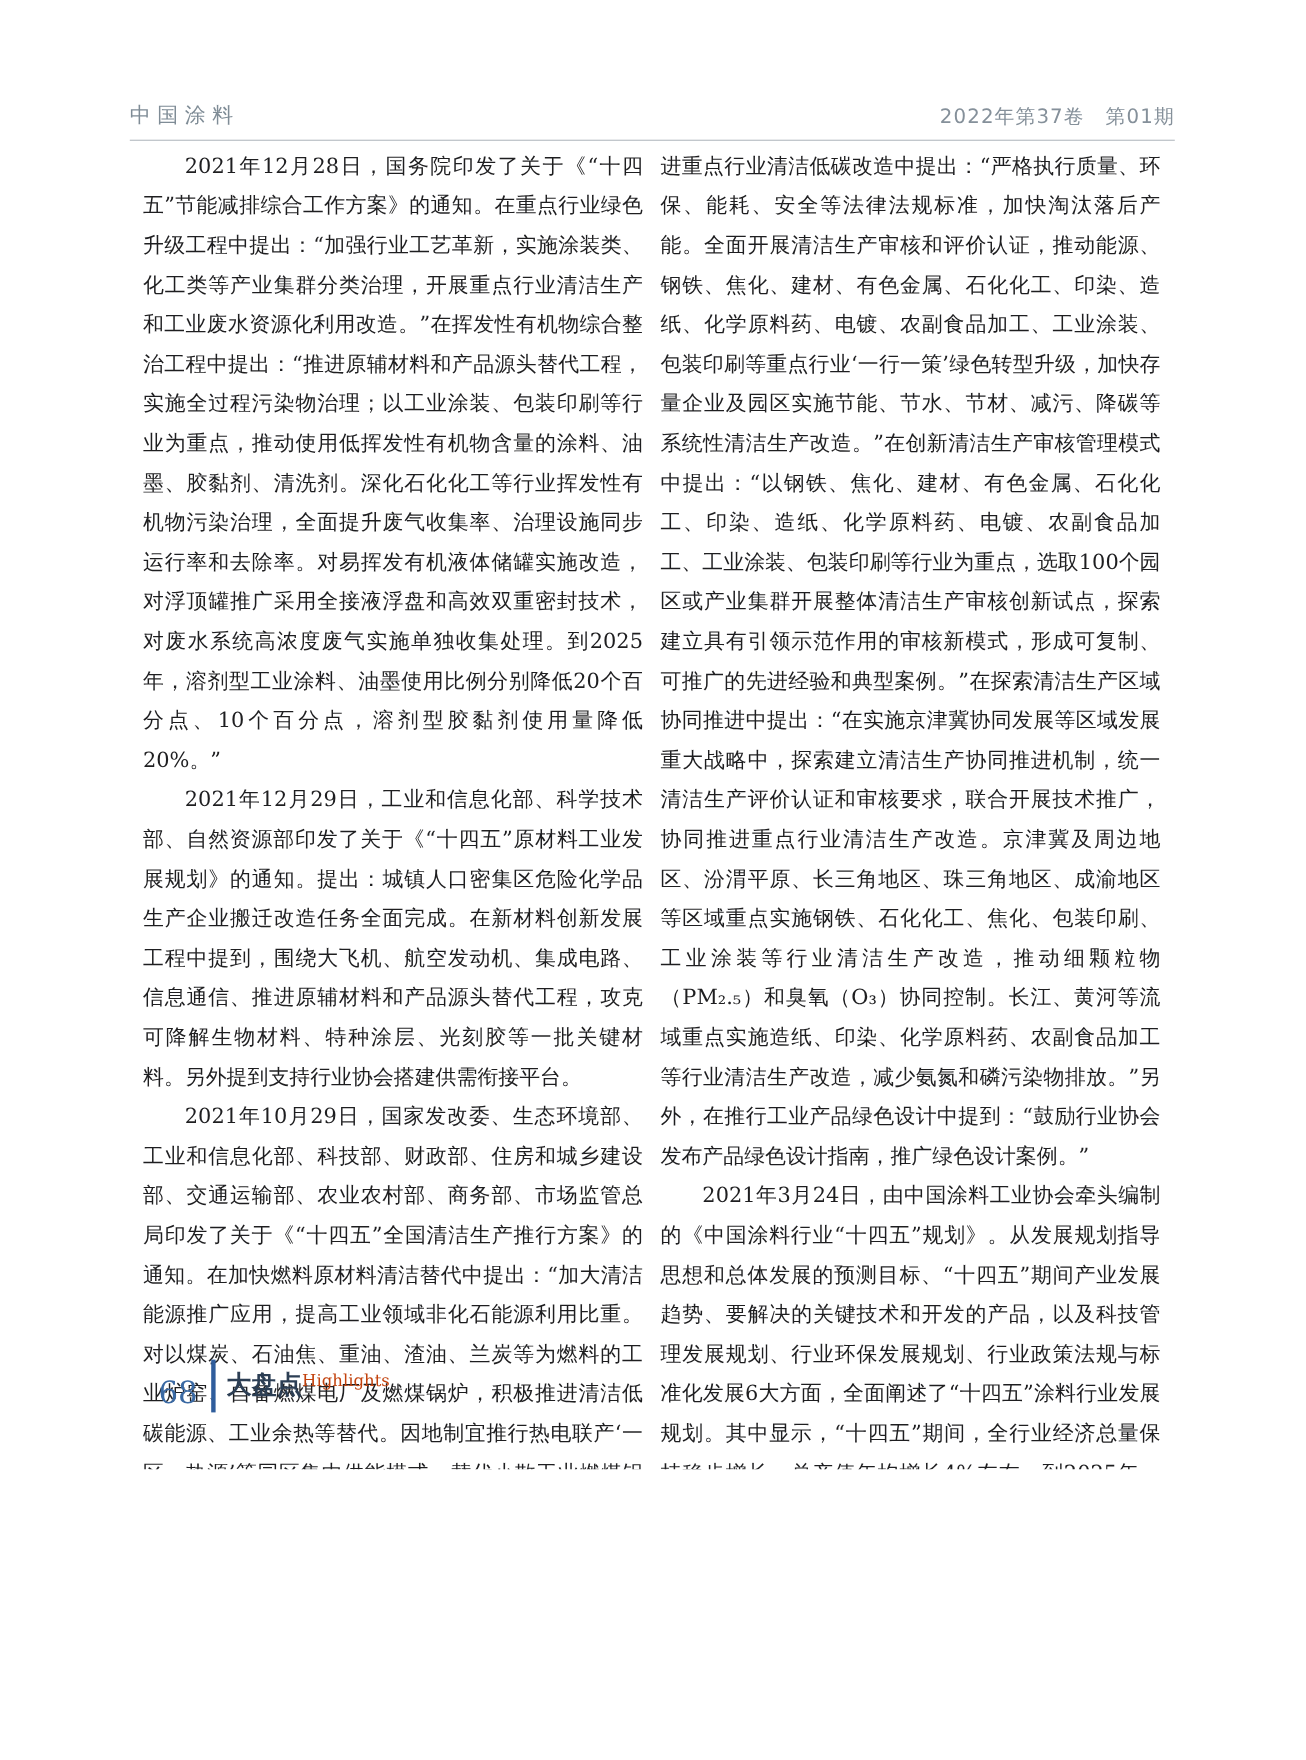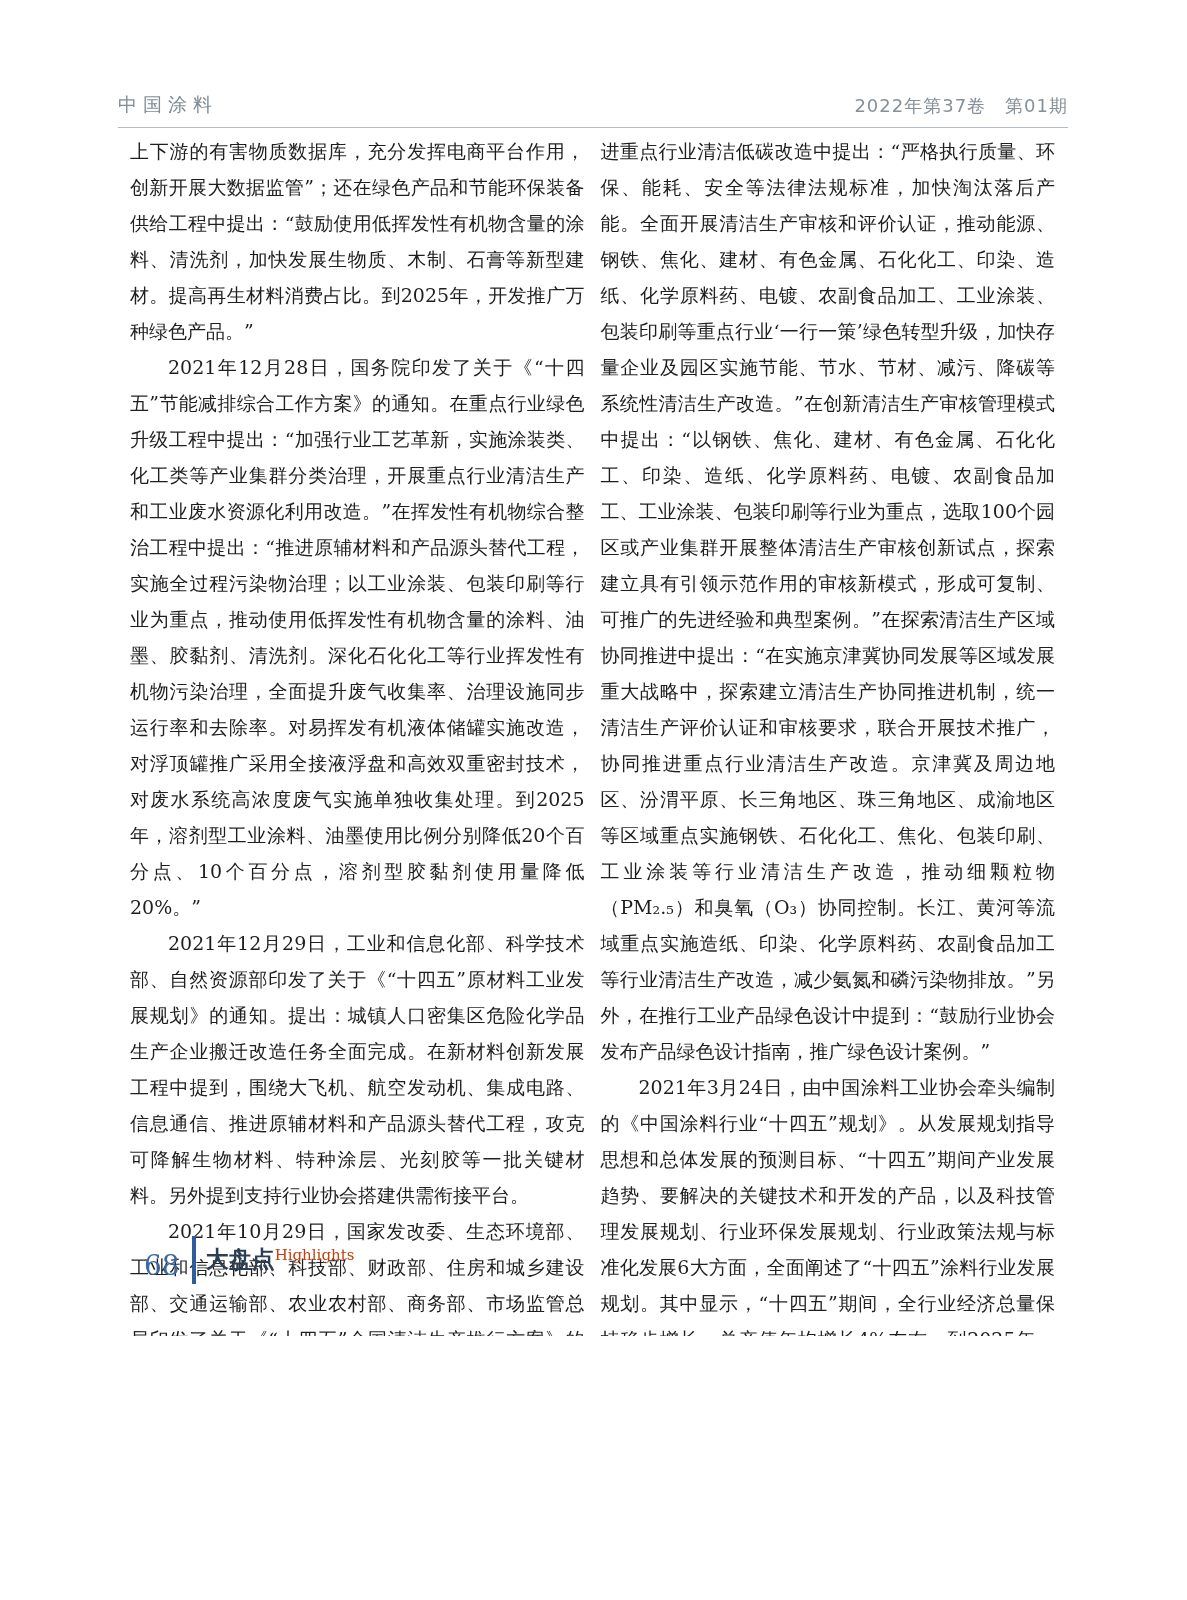--- a/index.html
+++ b/index.html
@@ -102,21 +102,20 @@
 
 <div class="page">
 
   <div class="header">
     <span class="journal-title">中国涂料</span>
     <span class="issue-info">2022年第37卷　第01期</span>
   </div>
 
   <div class="content">
     <div class="column">
-        <p class="para">上下游的有害物质数据库，充分发挥电商平台作用，创新开展大数据监管”；还在绿色产品和节能环保装备供给工程中提出：“鼓励使用低挥发性有机物含量的涂料、清洗剂，加快发展生物质、木制、石膏等新型建材。提高再生材料消费占比。到2025年，开发推广万种绿色产品。”</p>
         <p class="para indent">2021年12月28日，国务院印发了关于《“十四五”节能减排综合工作方案》的通知。在重点行业绿色升级工程中提出：“加强行业工艺革新，实施涂装类、化工类等产业集群分类治理，开展重点行业清洁生产和工业废水资源化利用改造。”在挥发性有机物综合整治工程中提出：“推进原辅材料和产品源头替代工程，实施全过程污染物治理；以工业涂装、包装印刷等行业为重点，推动使用低挥发性有机物含量的涂料、油墨、胶黏剂、清洗剂。深化石化化工等行业挥发性有机物污染治理，全面提升废气收集率、治理设施同步运行率和去除率。对易挥发有机液体储罐实施改造，对浮顶罐推广采用全接液浮盘和高效双重密封技术，对废水系统高浓度废气实施单独收集处理。到2025年，溶剂型工业涂料、油墨使用比例分别降低20个百分点、10个百分点，溶剂型胶黏剂使用量降低20%。”</p>
         <p class="para indent">2021年12月29日，工业和信息化部、科学技术部、自然资源部印发了关于《“十四五”原材料工业发展规划》的通知。提出：城镇人口密集区危险化学品生产企业搬迁改造任务全面完成。在新材料创新发展工程中提到，围绕大飞机、航空发动机、集成电路、信息通信、推进原辅材料和产品源头替代工程，攻克可降解生物材料、特种涂层、光刻胶等一批关键材料。另外提到支持行业协会搭建供需衔接平台。</p>
         <p class="para indent">2021年10月29日，国家发改委、生态环境部、工业和信息化部、科技部、财政部、住房和城乡建设部、交通运输部、农业农村部、商务部、市场监管总局印发了关于《“十四五”全国清洁生产推行方案》的通知。在加快燃料原材料清洁替代中提出：“加大清洁能源推广应用，提高工业领域非化石能源利用比重。对以煤炭、石油焦、重油、渣油、兰炭等为燃料的工业炉窑、自备燃煤电厂及燃煤锅炉，积极推进清洁低碳能源、工业余热等替代。因地制宜推行热电联产‘一区一热源’等园区集中供能模式，替代小散工业燃煤锅炉，减少煤炭用量，实现大气污染和二氧化碳排放源头削减。推进原辅材料无害化替代，围绕企业生产所需原辅材料及最终产品，减少优先控制化学品名录所列化学物质及持久性有机污染物等有毒有害物质的使用，促进生产过程中使用低毒低害和无毒无害原料，降低产品中有毒有害物质含量，大力推广低（无）挥发性有机物含量的油墨、涂料、胶黏剂、清洗剂等使用。”在大力推</p>
       </div>
     <div class="column">
         <p class="para">进重点行业清洁低碳改造中提出：“严格执行质量、环保、能耗、安全等法律法规标准，加快淘汰落后产能。全面开展清洁生产审核和评价认证，推动能源、钢铁、焦化、建材、有色金属、石化化工、印染、造纸、化学原料药、电镀、农副食品加工、工业涂装、包装印刷等重点行业‘一行一策’绿色转型升级，加快存量企业及园区实施节能、节水、节材、减污、降碳等系统性清洁生产改造。”在创新清洁生产审核管理模式中提出：“以钢铁、焦化、建材、有色金属、石化化工、印染、造纸、化学原料药、电镀、农副食品加工、工业涂装、包装印刷等行业为重点，选取100个园区或产业集群开展整体清洁生产审核创新试点，探索建立具有引领示范作用的审核新模式，形成可复制、可推广的先进经验和典型案例。”在探索清洁生产区域协同推进中提出：“在实施京津冀协同发展等区域发展重大战略中，探索建立清洁生产协同推进机制，统一清洁生产评价认证和审核要求，联合开展技术推广，协同推进重点行业清洁生产改造。京津冀及周边地区、汾渭平原、长三角地区、珠三角地区、成渝地区等区域重点实施钢铁、石化化工、焦化、包装印刷、工业涂装等行业清洁生产改造，推动细颗粒物（PM₂.₅）和臭氧（O₃）协同控制。长江、黄河等流域重点实施造纸、印染、化学原料药、农副食品加工等行业清洁生产改造，减少氨氮和磷污染物排放。”另外，在推行工业产品绿色设计中提到：“鼓励行业协会发布产品绿色设计指南，推广绿色设计案例。”</p>
         <p class="para indent">2021年3月24日，由中国涂料工业协会牵头编制的《中国涂料行业“十四五”规划》。从发展规划指导思想和总体发展的预测目标、“十四五”期间产业发展趋势、要解决的关键技术和开发的产品，以及科技管理发展规划、行业环保发展规划、行业政策法规与标准化发展6大方面，全面阐述了“十四五”涂料行业发展规划。其中显示，“十四五”期间，全行业经济总量保持稳步增长，总产值年均增长4%左右。到2025年，涂料行业总产值预计增长到3 700亿元左右；产量按年均4%增长计算，到2025年，涂料行业总产量预计增长到3 000万t左右。并提出“十四五”目标：到2025年，环境友好的涂料品种占涂料总产量的70%。到2025年，销售额在100亿元以上的涂料生产企业达到2家以上，销售额在50亿元以上的涂料生产企业达到8家，销售额在10亿元以上的涂料生产企业达到20家。前100家涂料生产企业的涂料产量占总产量的60%以上。“十四五”期间，涂料行业将与国家整体发展战略保持一致，实现可持续增长，积极推进产业升级，优化涂料产品结构，环境友好型涂料产品的占比逐步增加；涂料行业将加大科研技改投入，持续提升产品市场综合竞争力，努力实现涂料行业的高质量发展；坚持生态</p>
       </div>
   </div>
 

